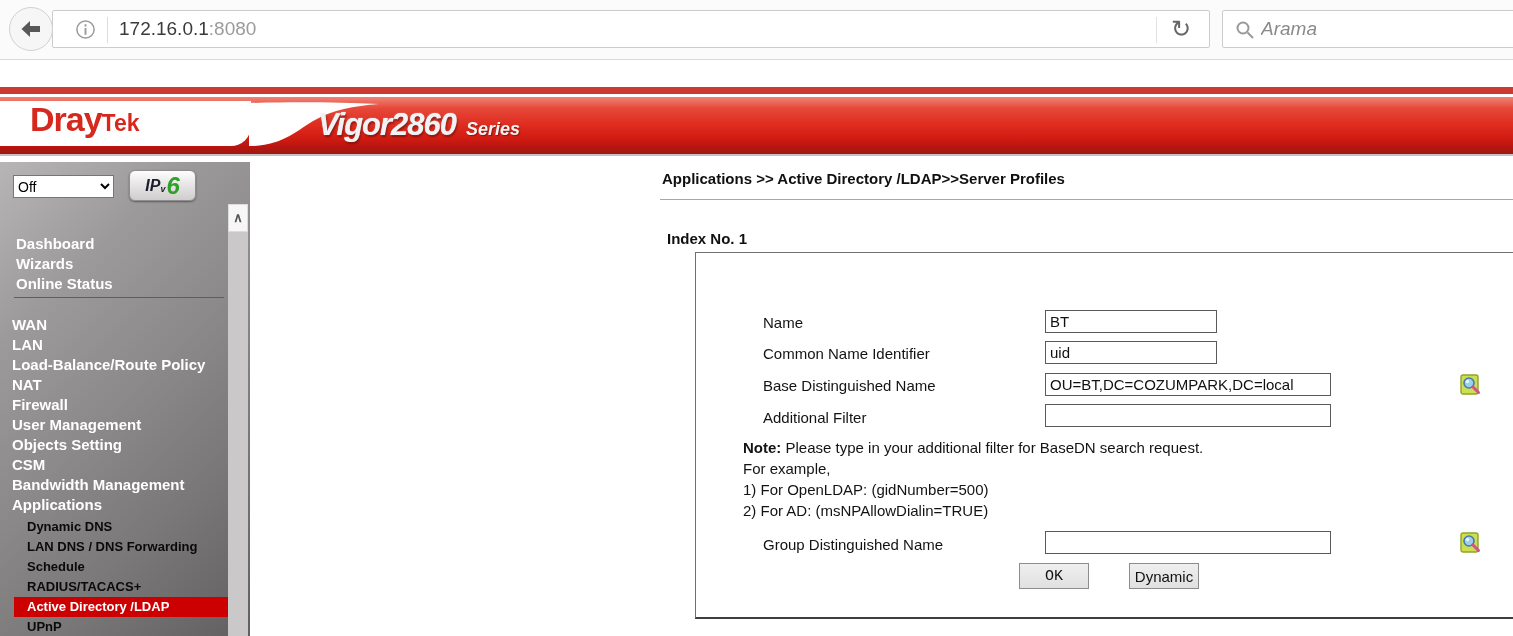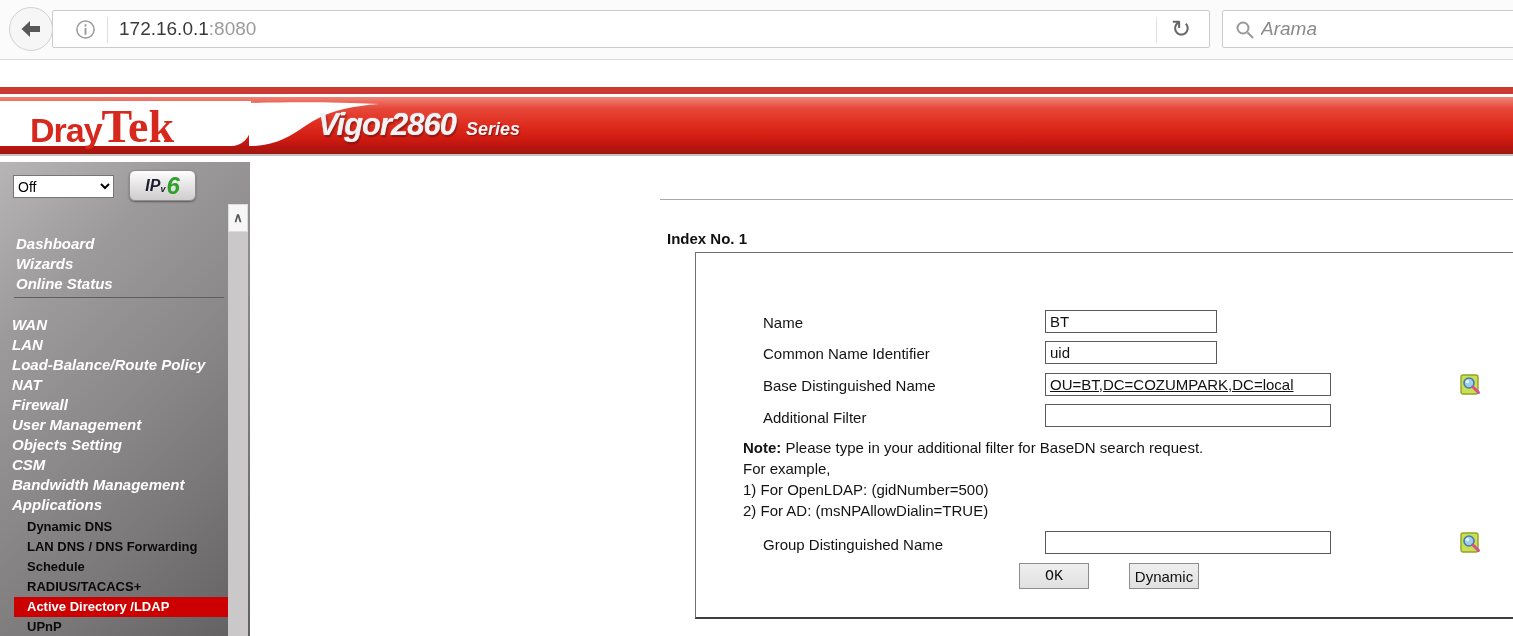--- a/index.html
+++ b/index.html
@@ -32,21 +32,21 @@
   
   #top-stripe { position:absolute; left:0; top:87px; width:1513px; height:7px; background:#cd3a32; }
   #banner { position:absolute; left:0; top:97px; width:1513px; height:57px;
             background:linear-gradient(180deg,#ef8476 0%, #e6483a 20%, #df2d1f 48%, #d21c12 72%, #b81410 88%, #9d1a12 100%); }
   #banner-underline { position:absolute; left:0; top:154px; width:1513px; height:2px; background:#c3c1c1; }
   #logo-plate { position:absolute; left:0; top:4px; width:251px; height:45px; background:#ffffff;
                 border-radius:0 0 20px 0; }
   #logo-swoosh { position:absolute; left:249px; top:4px; width:132px; height:45px; }
   #logo { position:absolute; left:30px; top:3px; white-space:nowrap; cursor:pointer; }
   #logo .dray { font-weight:800; font-size:34px; color:#d6281c; letter-spacing:-1px; }
-  #logo .tek  { font-family:Liberation Serif, serif; font-weight:600; font-size:46px; color:#d6281c; }
+  #logo .tek  { font-family:Liberation Sans, sans-serif; font-weight:600; font-size:23px; color:#d6281c; }
   #model-title { position:absolute; left:318px; top:10px; white-space:nowrap; }
   #model-title .model { font-style:italic; font-weight:900; font-size:31px; color:#f0f2f4;
                         letter-spacing:-1px; text-shadow:1px 2px 2px rgba(90,10,5,.6), 0 0 1px #fff; }
   #model-title .series { font-style:italic; font-weight:700; font-size:18px; color:#f4f4f4;
                          margin-left:10px; text-shadow:1px 1px 1px rgba(90,10,5,.6); }
 
   
   #sidebar { position:absolute; left:0; top:162px; width:250px; height:474px;
              background:linear-gradient(135deg,#b7b5b5 0%, #9c9a9a 25%, #8b8989 50%, #7a7878 72%, #615f5f 100%); }
   #mode-select { position:absolute; left:13px; top:13px; width:101px; height:23px; font-size:14px;
@@ -58,38 +58,38 @@
   #ipv6-btn .ip { font-weight:800; font-size:16px; color:#1c1c2c; font-style:italic; }
   #ipv6-btn .v  { font-weight:800; font-size:9px; color:#1c1c2c; margin-top:7px; font-style:italic; }
   #ipv6-btn .six{ font-weight:800; font-size:24px; color:#2fa12a; font-style:italic; margin-left:1px; }
   #side-scrollbar { position:absolute; left:228px; top:42px; width:20px; height:432px; background:#cac8c8; }
   #scroll-up { position:absolute; left:0; top:0; width:20px; height:28px; background:#f7f7f7;
                border:1px solid #dcdcdc; color:#555; font-size:13px; font-weight:700;
                text-align:center; line-height:26px; cursor:pointer; }
   #menu-top { position:absolute; left:16px; top:72px; width:205px; }
   #menu-main { position:absolute; left:12px; top:153px; width:205px; }
   .menu-item { color:#ffffff; font-weight:700; font-size:15px; line-height:20px;
-               white-space:nowrap; cursor:pointer;font-style:italic; }
+               white-space:nowrap; cursor:pointer; }
   #menu-divider { position:absolute; left:14px; top:135px; width:210px; height:1px; background:#5f5d5d; }
   #menu-sub { position:absolute; left:14px; top:355px; width:214px; }
   .submenu-item { color:#0a0a0a; font-weight:700; font-size:13px; line-height:20px;
                   padding-left:13px; white-space:nowrap; cursor:pointer; }
   .submenu-item.active { background:#cc0000; color:#ffffff; }
 
   
   #main { position:absolute; left:250px; top:162px; width:1263px; height:474px; background:#fff; }
   #breadcrumb { position:absolute; left:412px; top:8px; font-weight:700; font-size:15px; color:#101010; }
   #main-rule { position:absolute; left:410px; top:37px; right:0; height:0; border-top:1px solid #a8a8a8; }
   #index-title { position:absolute; left:417px; top:68px; font-weight:700; font-size:15px; color:#101010; }
   #form-box { position:absolute; left:411px; top:90px; width:874px; height:367px;
               border:1px solid #707070; border-bottom:2px solid #3e3e3e; background:#fff;margin-left:34px; }
   .field-label { position:absolute; left:67px; font-size:15px; color:#131313; white-space:nowrap; }
   .field-input { position:absolute; left:349px; height:23px; border:1px solid #5a5a5a; background:#fff;
                  font-size:15px; color:#111; padding:1px 4px; font-family:"Liberation Sans", sans-serif; }
-  .w-small { width:172px; } .w-large { width:286px;text-decoration:underline; }
+  .w-small { width:172px; } .w-large { width:286px; }
   #note-block { position:absolute; left:47px; top:184px; font-size:15px; color:#131313; line-height:21px; }
   #note-block b { font-weight:700; }
   .form-btn { position:absolute; top:310px; width:70px; height:26px; font-size:15px; color:#111;
               background:linear-gradient(180deg,#efefef,#e0e0e0); border:1px solid #8d8d8d;
               cursor:pointer; font-family:"Liberation Sans", sans-serif; }
   #ok-btn { left:323px;font-family:Liberation Mono, monospace; } #cancel-btn { left:433px; }
   .browse-icon { position:absolute; left:764px; width:22px; height:22px; cursor:pointer; }
 </style>
 </head>
 <body>
@@ -167,20 +167,21 @@
     <div class="submenu-item active">Active Directory /LDAP</div>
     <div class="submenu-item">UPnP</div>
   </div>
 
   <div id="side-scrollbar">
     <div id="scroll-up">∧</div>
   </div>
 </div>
 
 <div id="main">
+  <div id="breadcrumb">Applications &gt;&gt; Active Directory /LDAP&gt;&gt;Server Profiles</div>
   <div id="main-rule"></div>
   <div id="index-title">Index No. 1</div>
 
   <div id="form-box">
     <div class="field-label" style="top:61px">Name</div>
     <input class="field-input w-small" style="top: 57px;" type="text" value="BT">
 
     <div class="field-label" style="top:92px">Common Name Identifier</div>
     <input class="field-input w-small" style="top: 88px;" type="text" value="uid">
 

